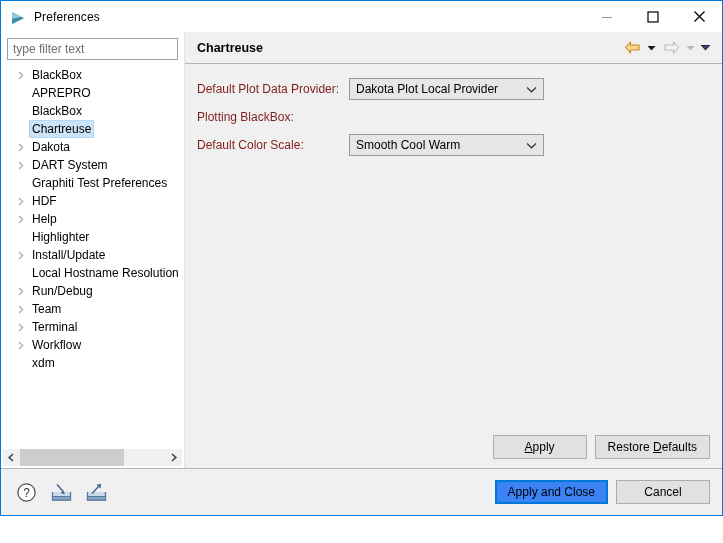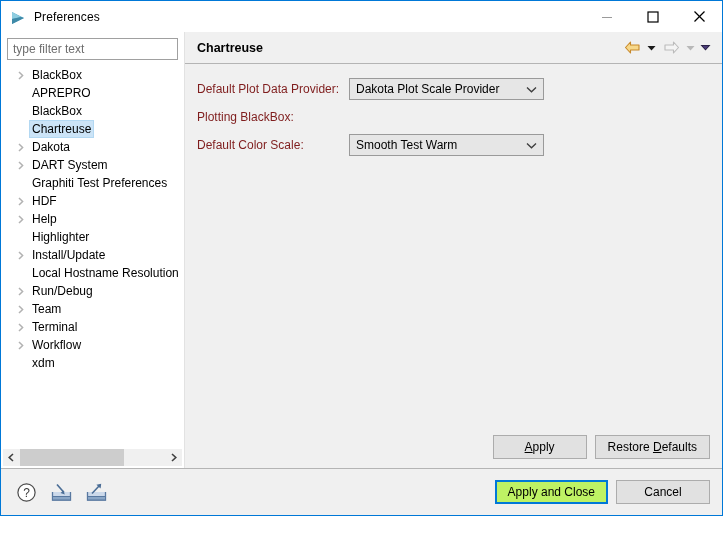--- a/index.html
+++ b/index.html
@@ -316,21 +316,21 @@
   .ficon svg { display: block; }
   .footer-buttons {
     display: flex;
     gap: 8px;
     align-items: center;
   }
   .btn-default {
     border: 1px solid #0078d7;
     outline: 1px solid #0078d7;
     outline-offset: -2px;
-    background: #bef264;
+    background: #3b82f6;
   }
 </style>
 </head>
 <body>
 
 <div class="window">
 
   <div class="titlebar">
     <div class="title-icon">
       <svg width="16" height="16" viewBox="0 0 16 16">
@@ -528,35 +528,35 @@
             </svg>
           </div>
         </div>
       </div>
 
       <div class="page-content">
 
       <div class="form-row">
             <div class="form-label">Default Plot Data Provider:</div>
             <div class="combo">
-              <div class="combo-value">Dakota Plot Scale Provider</div>
+              <div class="combo-value">Dakota Plot Local Provider</div>
               <div class="combo-arrow">
                 <svg width="11" height="7" viewBox="0 0 11 7">
                   <polyline points="1,1.5 5.5,5.8 10,1.5" fill="none" stroke="#3c3c3c" stroke-width="1.3"></polyline>
                 </svg>
               </div>
             </div>
           </div>
           <div class="form-row">
             <div class="form-label">Plotting BlackBox:</div>
           </div>
           <div class="form-row">
             <div class="form-label">Default Color Scale:</div>
             <div class="combo">
-              <div class="combo-value">Smooth Test Warm</div>
+              <div class="combo-value">Smooth Cool Warm</div>
               <div class="combo-arrow">
                 <svg width="11" height="7" viewBox="0 0 11 7">
                   <polyline points="1,1.5 5.5,5.8 10,1.5" fill="none" stroke="#3c3c3c" stroke-width="1.3"></polyline>
                 </svg>
               </div>
             </div>
           </div>
         </div>
 
       <div class="page-buttons">

